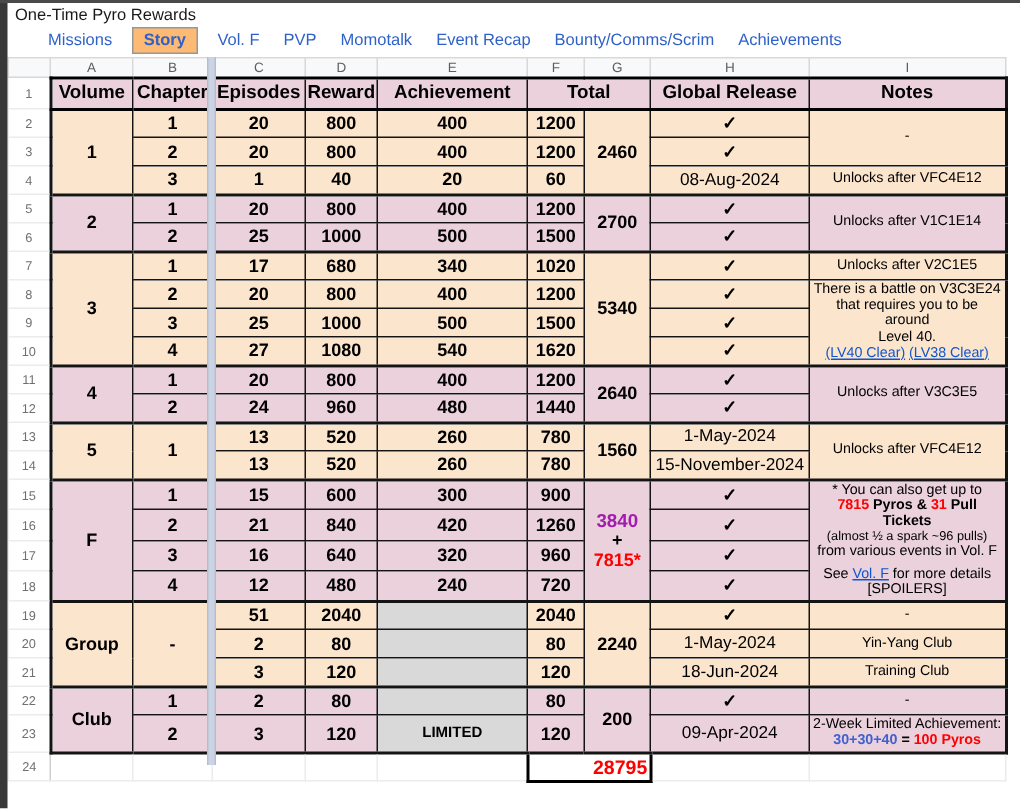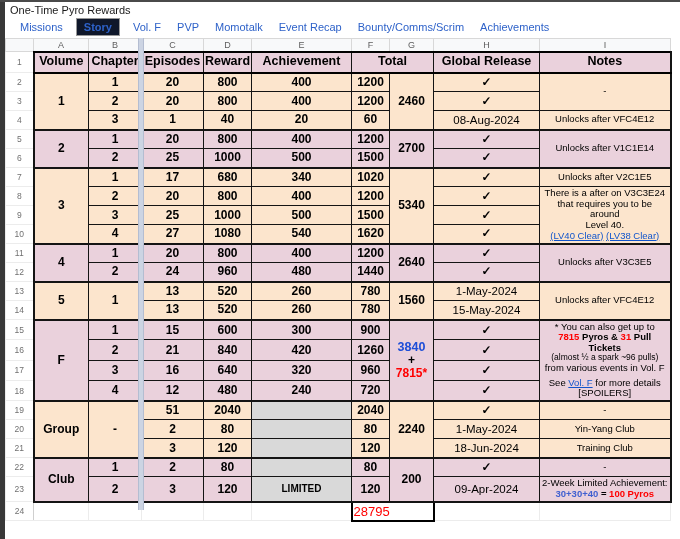--- a/index.html
+++ b/index.html
@@ -2,23 +2,23 @@
 <html><head>
 <meta charset="utf-8">
 <style>
   html,body{margin:0;padding:0;}
   body{width:680px;height:539px;position:relative;background:#ffffff;overflow:hidden;
        font-family:"Liberation Sans",sans-serif;}
   .edge-left{position:absolute;left:0;top:0;width:5px;height:539px;background:#383838;z-index:6;}
   .edge-top{position:absolute;left:0;top:0;width:680px;height:2px;background:#4a4a4a;z-index:7;}
 
   .titlebar{position:absolute;left:10px;top:4px;font-size:11px;color:#1a1a1a;white-space:nowrap;}
-  .tabs{position:absolute;left:12px;top:19px;display:flex;align-items:center;font-size:11px;height:16px;}
+  .tabs{position:absolute;left:24px;top:19px;display:flex;align-items:center;font-size:11px;height:16px;}
   .tab{color:#2e62c9;margin:0 8px;white-space:nowrap;cursor:pointer;}
-  .tab.active{font-weight:bold;border:1px solid #979797;padding:2px 7px;margin:0 5px;background:#0f172a;}
+  .tab.active{font-weight:bold;border:1px solid #979797;padding:2px 7px;margin:0 5px;background:#fdba74;}
 
   .grid{position:absolute;left:5px;top:38px;z-index:2;}
   table{border-collapse:collapse;table-layout:fixed;}
   td{overflow:hidden;box-sizing:border-box;}
   tr.lets td{height:13px;}
   tr.hdr td{height:21px;}
   tr.r td{height:19px;}
 
   td.cl{background:#f8f9fa;border:1px solid #d8d8d8;font-size:9px;color:#5e5e5e;
         font-weight:400;text-align:center;padding:0;}
@@ -26,36 +26,36 @@
         font-size:8.5px;color:#707070;font-weight:400;text-align:center;padding:0;}
 
   td.c{border:1px solid #141414;text-align:center;vertical-align:middle;
        font-weight:bold;font-size:12px;color:#000;padding:0;line-height:1.05;}
   td.hd{background:#ead1dc;font-size:12.5px;border-top:2px solid #000;border-bottom:2px solid #000;}
   td.o{background:#fce5cd;}
   td.p{background:#ead1dc;}
   td.gy{background:#d9d9d9;text-align:center;}
   .vol{font-size:13px;}
   .f{color:#3f7a1e;}
-  .tot{color:#1d4ed8;font-size:12.5px;}
+  .tot{color:#a21caf;font-size:12.5px;}
   .red{color:#ff0000;}
   .blu{color:#3f5fd0;text-align:center;}
   .chk{font-size:12.5px;}
   td.date{font-weight:400;font-size:11.5px;text-align:center;}
   td.note{font-weight:400;font-size:9.5px;line-height:1.12;padding:1px 2px;}
   td.note .nb{font-weight:bold;}
   td.note .tiny{font-size:8.5px;}
   td.note .sp{height:4px;}
   .lnk{color:#1155cc;text-decoration:underline;cursor:pointer;text-align:center;}
   .bt{border-top-width:2px !important;}
   .obl{border-left-width:2px !important;}
   .obr{border-right-width:2px !important;}
   .obb{border-bottom-width:2px !important;}
   td.lt{border:1px solid #ececec;background:#fff;}
-  td.sum{border:2px solid #000;color:#ff0000;font-size:13px;font-weight:normal;text-align:left;background:#fff;}
+  td.sum{border:2px solid #000;color:#ff0000;font-size:13px;font-weight:bold;text-align:right;background:#fff;}
 
   .pane{position:absolute;left:138px;top:38px;width:6px;height:472px;background:#ccd4e3;
         border-left:1px solid #b4bdd1;border-right:1px solid #b4bdd1;z-index:4;box-sizing:border-box;}
 </style>
 </head>
 <body>
 
 <div class="edge-left"></div>
 <div class="edge-top"></div>
 
@@ -181,21 +181,21 @@
 </tr>
 <tr class="r">
   <td class="rn">8</td>
   <td class="c o">2</td>
   <td class="c o">20</td>
   <td class="c o">800</td>
   <td class="c o">400</td>
   <td class="c o f">1200</td>
   <td class="c o chk">✓</td>
   <td class="c o note obr" rowspan="3">
-    <div><span>There is a after on V3C3E24</span></div>
+    <div><span>There is a battle on V3C3E24</span></div>
     <div><span>that requires you to be around</span></div>
     <div><span>Level 40.</span></div>
     <div>
       <span class="lnk">(LV40 Clear)</span>
       <span class="lnk">(LV38 Clear)</span>
     </div>
   </td>
 </tr>
 <tr class="r">
   <td class="rn">9</td>
@@ -249,21 +249,21 @@
   <td class="c o tot bt" rowspan="2">1560</td>
   <td class="c o date bt">1-May-2024</td>
   <td class="c o note obr bt" rowspan="2">Unlocks after VFC4E12</td>
 </tr>
 <tr class="r">
   <td class="rn">14</td>
   <td class="c o">13</td>
   <td class="c o">520</td>
   <td class="c o">260</td>
   <td class="c o f">780</td>
-  <td class="c o date">15-May-2024</td>
+  <td class="c o date">15-November-2024</td>
 </tr>
 
 <tr class="r">
   <td class="rn">15</td>
   <td class="c p vol obl bt" rowspan="4">F</td>
   <td class="c p bt">1</td>
   <td class="c p bt">15</td>
   <td class="c p bt">600</td>
   <td class="c p bt">300</td>
   <td class="c p f bt">900</td>

